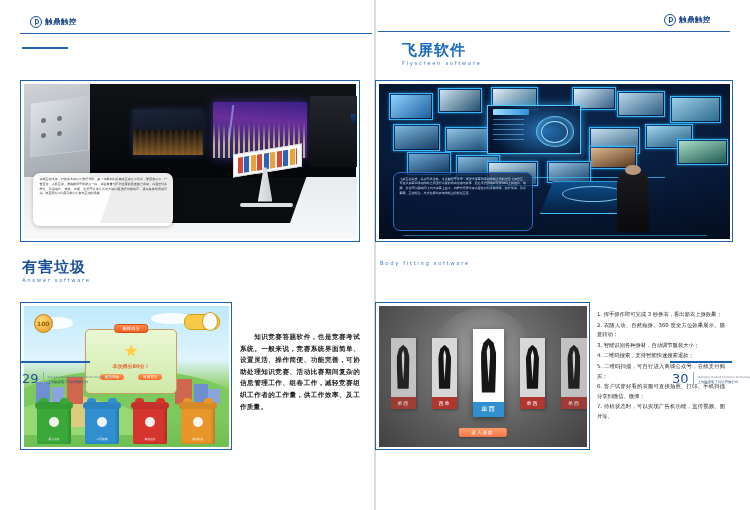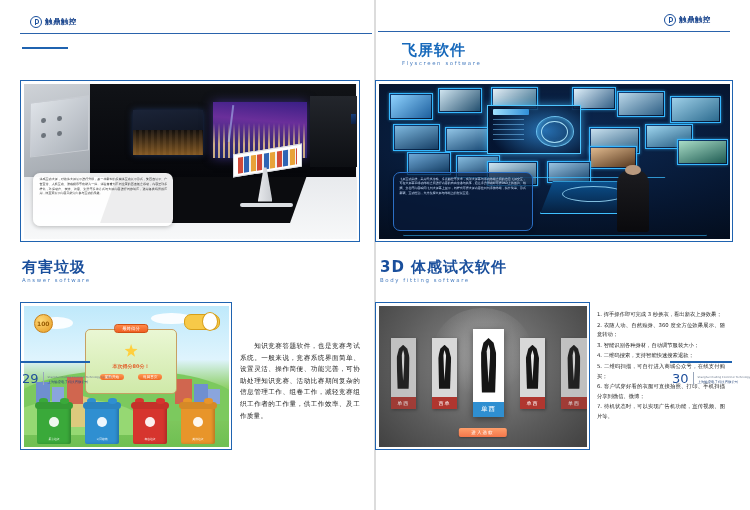--- a/index.html
+++ b/index.html
@@ -347,21 +347,21 @@
             <div class="bin" style="background:#e8952a">
               <div class="lid"></div>
                 <div class="ico"></div>
               <div class="lbl">其他垃圾</div>
             </div>
           </div>
         </div>
       </div>
     </div>
 
-    <div class="bodycopy" style="left:240px;top:341px;width:120px;">　　知识竞赛答题软件，也是竞赛考试系统。一般来说，竞赛系统界面简单、设置灵活、操作简便、功能完善，可协助处理知识竞赛、活动比赛期间复杂的信息管理工作、组卷工作，减轻竞赛组织工作者的工作量，供工作效率、及工作质量。</div>
+    <div class="bodycopy" style="left:240px;top:332px;width:120px;font-weight:bold;">　　知识竞赛答题软件，也是竞赛考试系统。一般来说，竞赛系统界面简单、设置灵活、操作简便、功能完善，可协助处理知识竞赛、活动比赛期间复杂的信息管理工作、组卷工作，减轻竞赛组织工作者的工作量，供工作效率、及工作质量。</div>
 
     <div class="footrule l"></div>
     <div class="foot l">
       <div class="num">29</div>
       <div class="bar"></div>
       <div class="ftxt">
         <div class="f-en">Shanghai Chuding Electronic Technology Co., Ltd.</div>
         <div class="f-cn">上海触鼎电子科技有限公司</div>
       </div>
     </div>
@@ -448,21 +448,20 @@
           <div class="person"></div>
 
           <div class="callout dark" style="left:4%;top:57%;width:40%;height:38%;">
             <p>飞屏互动系统，采用无线传输、多点触控等技术，实现大屏幕与移动终端之间的信息飞屏交互，可在大屏幕和移动终端之间进行内容的自由传递与共享，通过手势滑动即可把PAD上的图片、视频、文档等内容瞬间飞到大屏幕上显示，同样也可把大屏内容拉回到手持终端，操作简单、形式新颖、互动性强，充分发挥大屏与终端上的资源互通。</p>
           </div>
         </div>
       </div>
     </div>
 
     <div class="sec-head" style="left:5px;top:259px;width:180px;">
-      <div class="sec-cn dark">3D 体感试衣软件</div>
       <div class="sec-en">Body fitting software</div>
     </div>
 
     <div class="frame" style="left:0px;top:302px;width:215px;height:148px;">
       <div class="pad">
         <div class="fit">
           <div class="fit-ghost"></div>
           <div class="cards">
             <div class="card far">
               <div class="suit"></div>

